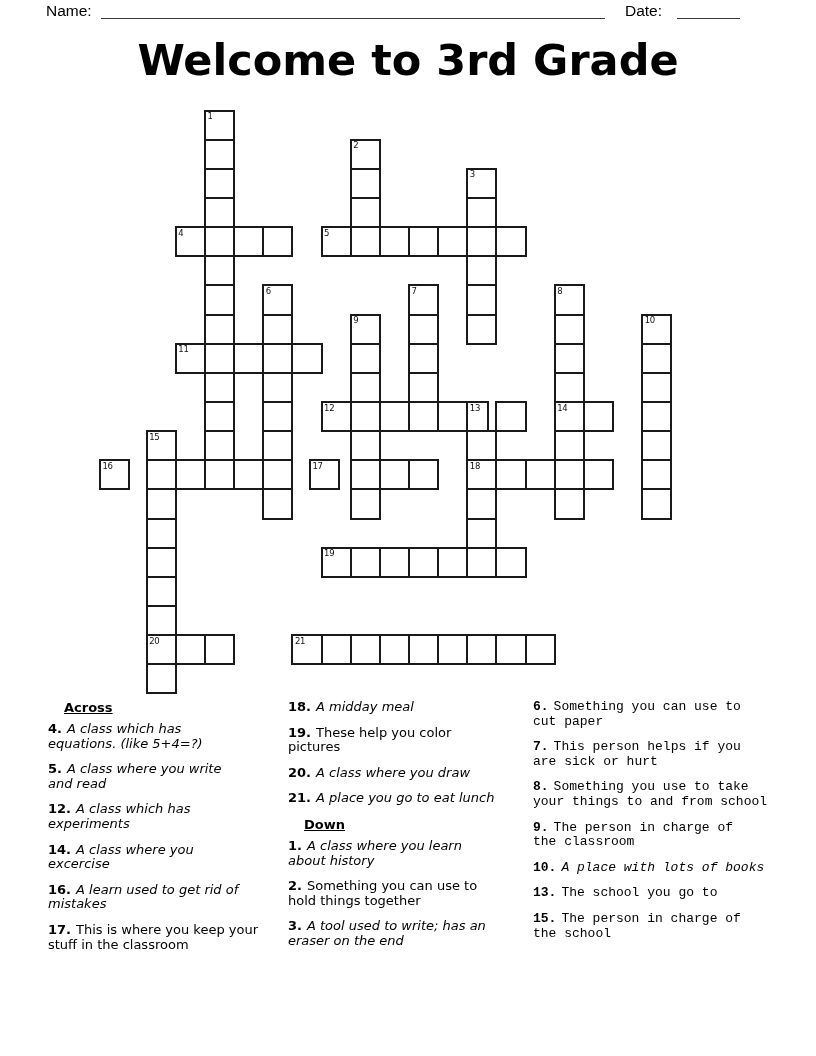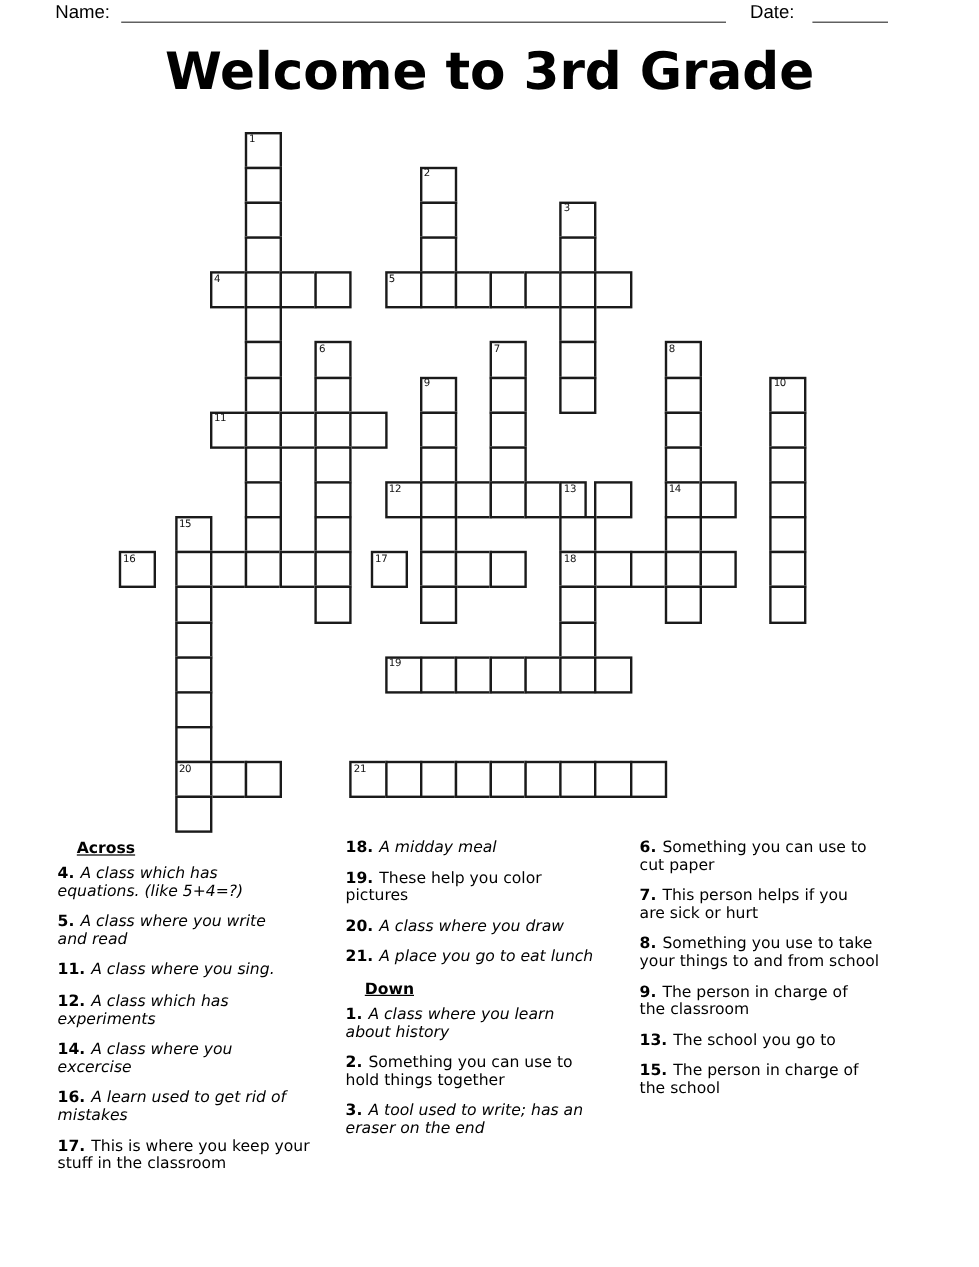--- a/index.html
+++ b/index.html
@@ -32,21 +32,21 @@
     border:2px solid #1a1a1a;
   }
   .cellnum {
     position:absolute; left:1.5px; top:0.5px; font-size:8.5px; line-height:9px;
     color:#111; letter-spacing:-0.3px;
   }
   
   .clue-col { position:absolute; top:700px; }
   #clue-col-1 { left:48px;  width:246px; }
   #clue-col-2 { left:288px; width:248px; }
-  #clue-col-3 { left:533px; width:280px; }
+  #clue-col-3 { left:533px; width:280px;font-family:Liberation Mono, monospace; }
   .clue-heading {
     font-size:13px; font-weight:bold; text-decoration:underline;
     margin:0 0 7px 16px; line-height:15px;
   }
   .clue { font-size:13px; line-height:14.6px; margin:0 0 11px 0; }
   .clue-num { font-weight:bold; margin-right:5px; }
   .clue-text { white-space:pre-line; }
   .clue-text.it { font-style:italic; }
 </style>
 </head>
@@ -220,21 +220,20 @@
       <div class="cell" style="left: 145.65px; top: 663.35px; width: 31.15px; height: 31.15px; border-color: rgb(26, 26, 26);"></div>
     </div>
 
   <div>
     <div class="clue-col" id="clue-col-1">
         <div class="clue-heading">Across</div>
         <div class="clue"><span class="clue-num">4.</span><span class="clue-text it">A class which has
 equations. (like 5+4=?)</span></div>
         <div class="clue"><span class="clue-num">5.</span><span class="clue-text it">A class where you write
 and read</span></div>
-        <div class="clue"><span class="clue-num">11.</span><span class="clue-text it">A class where you sing.</span></div>
         <div class="clue"><span class="clue-num">12.</span><span class="clue-text it">A class which has
 experiments</span></div>
         <div class="clue"><span class="clue-num">14.</span><span class="clue-text it">A class where you
 excercise</span></div>
         <div class="clue"><span class="clue-num">16.</span><span class="clue-text it">A learn used to get rid of
 mistakes</span></div>
         <div class="clue"><span class="clue-num">17.</span><span class="clue-text">This is where you keep your
 stuff in the classroom</span></div>
       </div>
     <div class="clue-col" id="clue-col-2">
@@ -253,18 +252,19 @@
       </div>
     <div class="clue-col" id="clue-col-3">
         <div class="clue"><span class="clue-num">6.</span><span class="clue-text">Something you can use to
 cut paper</span></div>
         <div class="clue"><span class="clue-num">7.</span><span class="clue-text">This person helps if you
 are sick or hurt</span></div>
         <div class="clue"><span class="clue-num">8.</span><span class="clue-text">Something you use to take
 your things to and from school</span></div>
         <div class="clue"><span class="clue-num">9.</span><span class="clue-text">The person in charge of
 the classroom</span></div>
+        <div class="clue"><span class="clue-num">10.</span><span class="clue-text it">A place with lots of books</span></div>
         <div class="clue"><span class="clue-num">13.</span><span class="clue-text">The school you go to</span></div>
         <div class="clue"><span class="clue-num">15.</span><span class="clue-text">The person in charge of
 the school</span></div>
       </div>
   </div>
 </div>
 
 </body></html>

